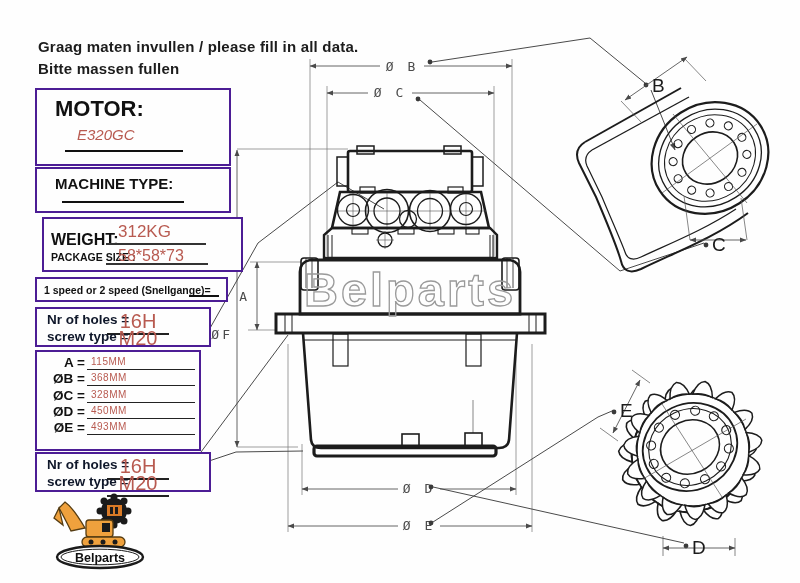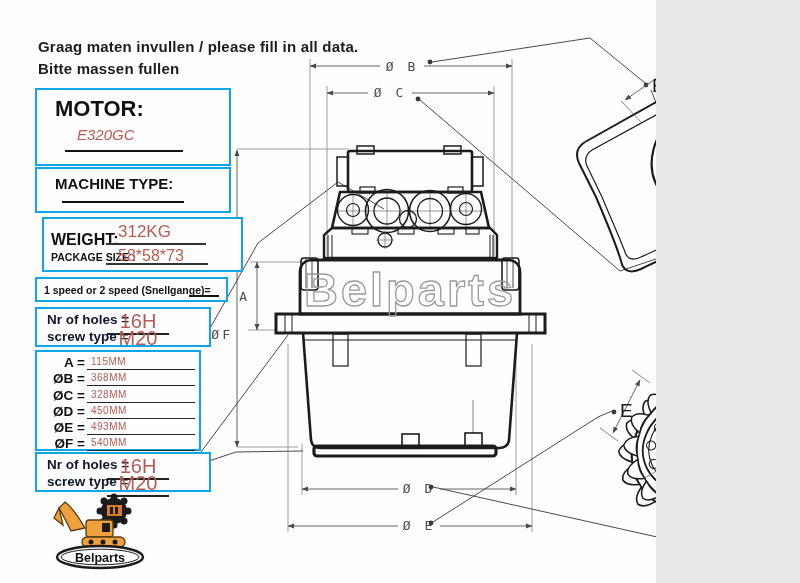--- a/index.html
+++ b/index.html
@@ -1,19 +1,19 @@
 <!DOCTYPE html>
 <html><head>
 <meta charset="utf-8">
 <style>
   html,body{margin:0;padding:0;}
   body{font-family:"Liberation Sans",sans-serif;background:#e9e9e9;}
-  .page{position:relative;width:656px;height:583px;background:#fefefe;overflow:hidden;}
+  .page{position:relative;width:800px;height:583px;background:#fefefe;overflow:hidden;}
   .note{position:absolute;left:38px;top:36px;font-size:15px;font-weight:600;color:#1c1c1c;line-height:22px;letter-spacing:.2px;}
-  .box{position:absolute;border:2px solid #0ea5e9;background:#fefefe;box-sizing:border-box;z-index:3;}
+  .box{position:absolute;border:2px solid #4c1d95;background:#fefefe;box-sizing:border-box;z-index:3;}
   .b-motor{left:35px;top:88px;width:196px;height:78px;}
   .b-motor .lbl{position:absolute;left:18px;top:6px;font-size:22px;font-weight:bold;color:#111;}
   .b-motor .val{position:absolute;left:40px;top:36px;font-size:15px;color:#b85a50;font-style:italic;}
   .b-motor .line{position:absolute;left:28px;top:60px;width:118px;border-bottom:2px solid #111;}
   .b-machine{left:35px;top:167px;width:196px;height:46px;}
   .b-machine .lbl{position:absolute;left:18px;top:6px;font-size:15px;font-weight:bold;color:#111;}
   .b-machine .line{position:absolute;left:25px;top:32px;width:122px;border-bottom:2px solid #111;}
   .b-weight{left:42px;top:217px;width:201px;height:55px;}
   .b-weight .lbl1{position:absolute;left:7px;top:12px;font-size:16px;font-weight:bold;color:#111;}
   .b-weight .val1{position:absolute;left:74px;top:3px;font-size:17px;color:#b85a50;}
@@ -99,24 +99,20 @@
         <span class="dv">328MM</span>
       </div>
     <div class="drow">
         <span class="dl">ØD =</span>
         <span class="dv">450MM</span>
       </div>
     <div class="drow">
         <span class="dl">ØE =</span>
         <span class="dv">493MM</span>
       </div>
-    <div class="drow">
-        <span class="dl">ØF =</span>
-        <span class="dv">540MM</span>
-      </div>
   </div>
 
   <div class="box b-holes b-h2">
     <div class="r1">Nr of holes =</div>
     <div class="rv rv1">16H</div>
     <div class="r2">screw type =</div>
     <div class="rv rv2">M20</div>
   </div>
 
   <div class="logo">

